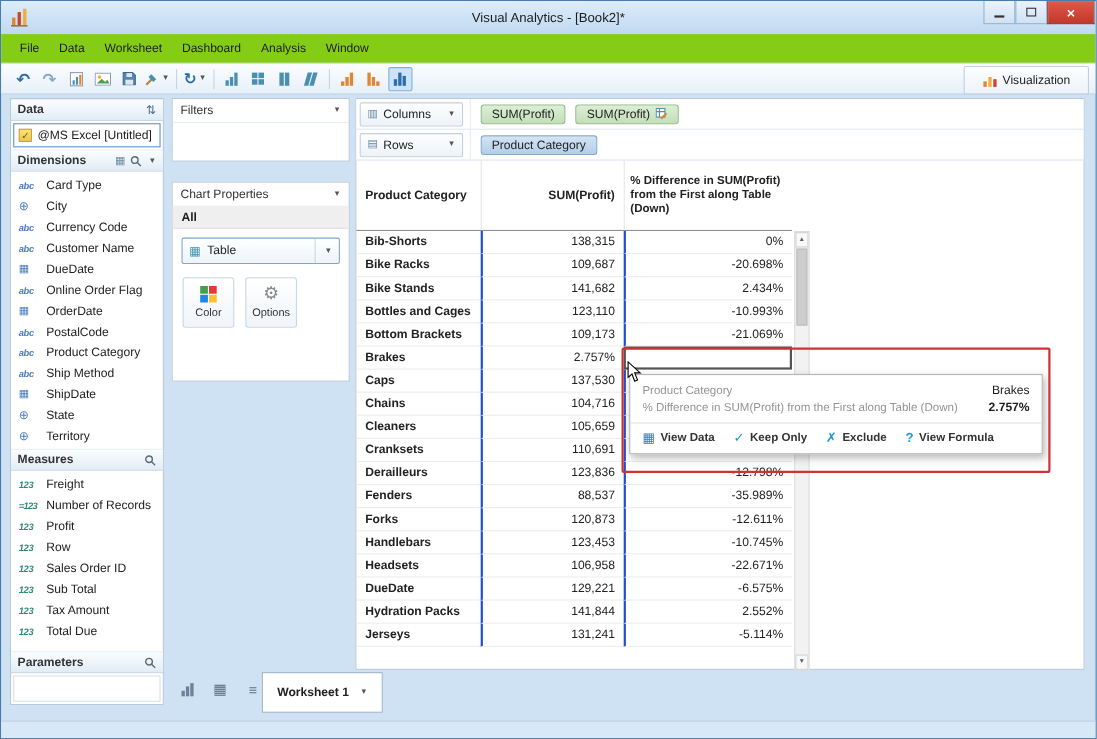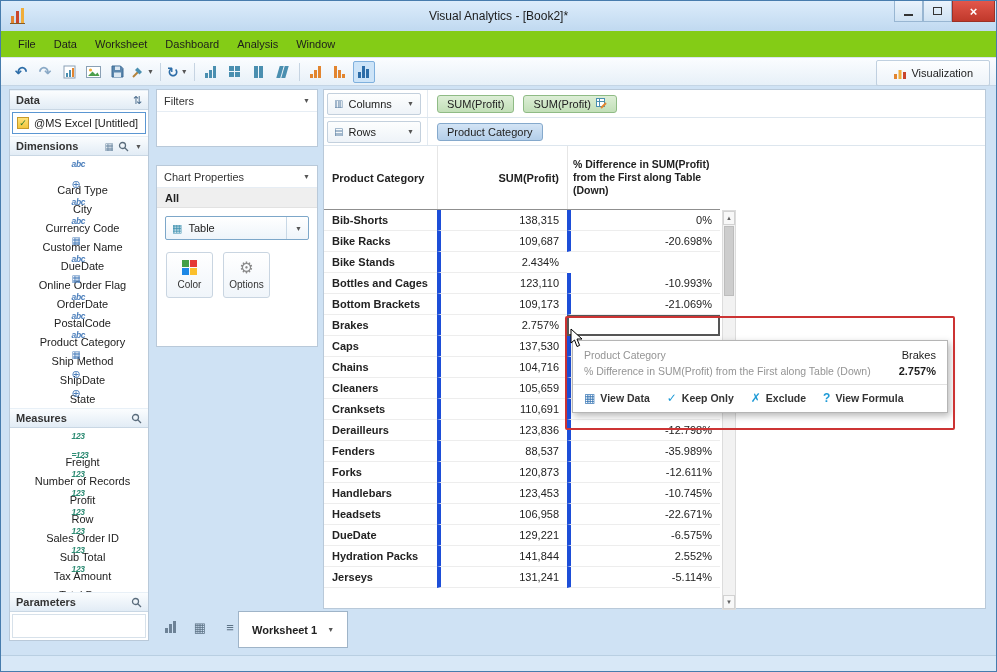--- a/index.html
+++ b/index.html
@@ -44,21 +44,21 @@
   
   .left-panel { position:absolute; left:8px; top:88px; width:140px; height:552px; background:#fff; border:1px solid #b9c9d9; display:flex; flex-direction:column; }
   .panel-header { height:20px; flex:0 0 20px; background:linear-gradient(#fbfdfe,#e2ecf5); border-top:1px solid #e8f0f7; border-bottom:1px solid #c9d7e4; display:flex; align-items:center; padding:0 6px; font-weight:bold; color:#333; }
   .ph-icons { margin-left:auto; display:flex; align-items:center; gap:4px; font-weight:normal; }
   .updown { color:#4a6c8c; font-size:11px; }
   .grid-glyph { color:#6f8aa3; font-size:10px; }
   .datasource { height:22px; flex:0 0 22px; margin:2px; border:1px solid #5a96d2; background:#fff; display:flex; align-items:center; gap:5px; padding:0 4px; }
   .ds-check { width:12px; height:12px; flex:0 0 12px; background:linear-gradient(#ffe27a,#f2c63c); border:1px solid #c79a2a; color:#2c7a2c; font-size:9px; font-weight:bold; display:flex; align-items:center; justify-content:center; }
   .ds-label { white-space:nowrap; overflow:hidden; }
   .field-list { padding:3px 0 2px; }
-  .field-row { height:19px; display:flex; align-items:center; gap:3px; padding-left:7px; white-space:nowrap;flex-direction:column; }
+  .field-row { height:19px; display:flex; align-items:center; gap:3px; padding-left:7px; white-space:nowrap; }
   .fi { width:22px; flex:0 0 22px; font-style:italic; font-weight:bold; font-size:8.5px; letter-spacing:-0.3px; }
   .fi.ic-abc::before { content:"abc"; color:#4a7ebb; }
   .fi.ic-globe::before { content:"\2295"; color:#4a7ebb; font-size:11px; font-style:normal; font-weight:normal; }
   .fi.ic-calendar::before { content:"\25A6"; color:#4a7ebb; font-size:10px; font-style:normal; font-weight:normal; }
   .fi.ic-123::before { content:"123"; color:#2e8c74; }
   .fi.ic-calc::before { content:"=123"; color:#2e8c74; letter-spacing:-0.6px; }
   .spacer { flex:1; }
   .param-empty { height:24px; flex:0 0 24px; margin:2px; border:1px solid #d7e1ea; background:#fff; }
 
   
@@ -89,21 +89,21 @@
 
   .table-head { position:absolute; left:0; top:56px; width:396px; height:64px; display:grid; grid-template-columns:113px 130px 153px; border-bottom:1px solid #8f8f8f; }
   .th { display:flex; align-items:center; font-weight:bold; }
   .th.h1 { padding-left:8px; }
   .th.h2 { justify-content:flex-end; padding-right:8px; border-left:1px solid #e6e6e6; }
   .th.h3 { padding:0 5px; border-left:1px solid #e6e6e6; font-size:10.5px; line-height:13px; }
   .table-body { position:absolute; left:0; top:120px; width:396px; height:396px; overflow:hidden; z-index:1; }
   .trow { display:grid; grid-template-columns:113px 130px 153px; height:21px; }
   .tc { display:flex; align-items:center; border-bottom:1px solid #ededed; }
   .tc.c1 { padding-left:8px; font-weight:bold; }
-  .tc.c2, .tc.c3 { justify-content:flex-end; padding-right:8px; border-left:4px solid #1d4ed8; }
+  .tc.c2, .tc.c3 { justify-content:flex-end; padding-right:8px; border-left:2px solid #1d4ed8; }
 
   .vscroll { position:absolute; left:398px; top:120px; width:14px; height:400px; background:#f2f2f2; border:1px solid #dcdcdc; }
   .vs-btn { position:absolute; left:0; width:12px; height:14px; background:#f8f8f8; border:1px solid #d2d2d2; color:#606060; font-size:6px; display:flex; align-items:center; justify-content:center; }
   .vs-up { top:0; } .vs-down { bottom:0; }
   .vs-thumb { position:absolute; left:1px; top:15px; width:10px; height:70px; background:#cdcdcd; border:1px solid #bdbdbd; }
 
   .cell-highlight { position:absolute; left:243px; top:225px; width:153px; height:21px; border:2px solid #555; z-index:3; }
   .tooltip { position:absolute; left:248px; top:250px; width:376px; background:#fff; border:1px solid #b5b5b5; box-shadow:2px 3px 7px rgba(0,0,0,.28); z-index:4; padding-top:6px; }
   .tt-row { display:flex; justify-content:space-between; align-items:center; padding:2px 11px; gap:10px; }
   .tt-label { color:#949494; font-size:10.5px; white-space:nowrap; overflow:hidden; }
@@ -511,20 +511,21 @@
         </div>
 
         <div class="trow">
           <div class="tc c1">Bike Racks</div>
           <div class="tc c2">109,687</div>
           <div class="tc c3">-20.698%</div>
         </div>
 
         <div class="trow">
           <div class="tc c1">Bike Stands</div>
+          <div class="tc c2">141,682</div>
           <div class="tc c3">2.434%</div>
         </div>
 
         <div class="trow">
           <div class="tc c1">Bottles and Cages</div>
           <div class="tc c2">123,110</div>
           <div class="tc c3">-10.993%</div>
         </div>
 
         <div class="trow">

